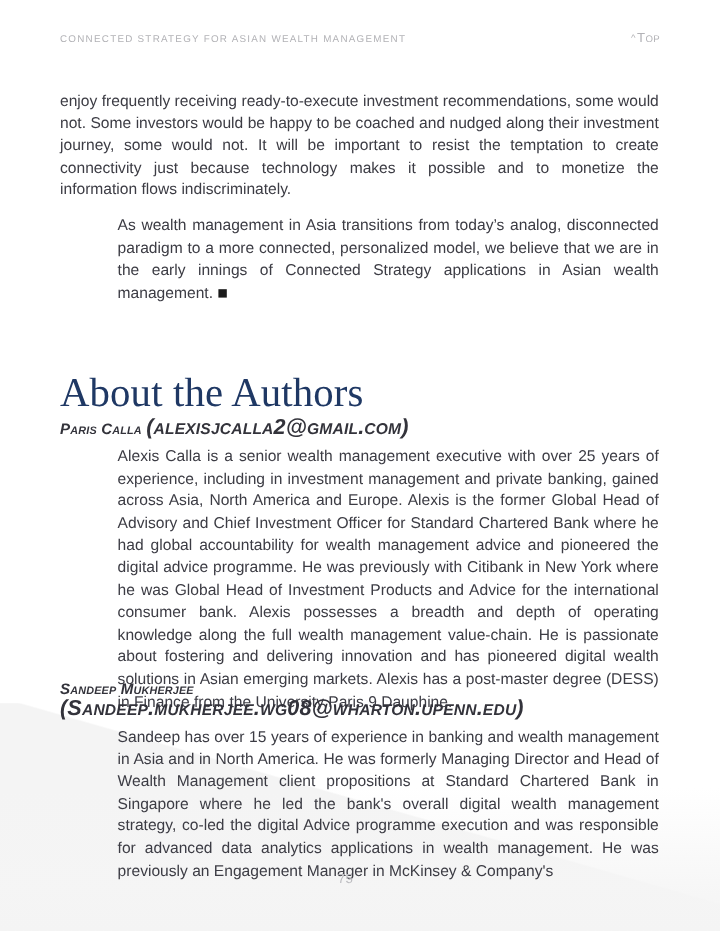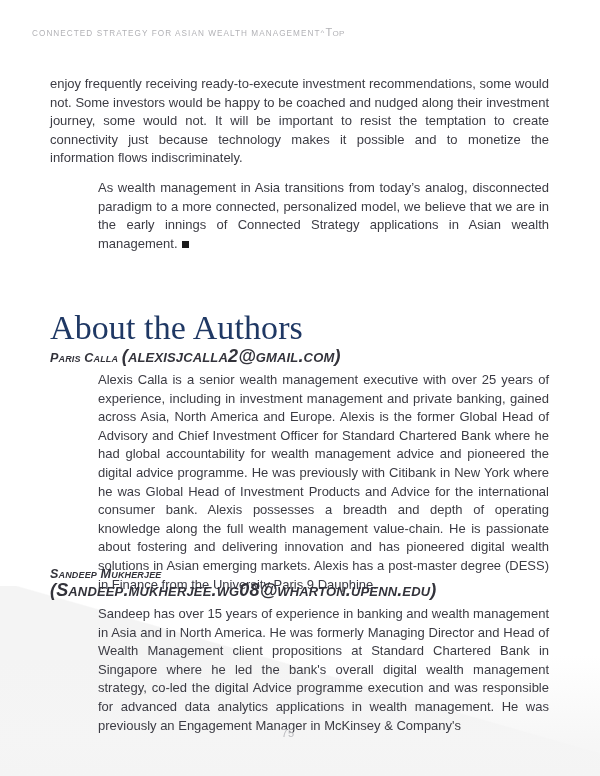--- a/index.html
+++ b/index.html
@@ -50,26 +50,26 @@
 
   .content {
     position: relative;
     z-index: 2;
   }
 
   
   .page-header {
     position: absolute;
     top: 26px;
-    left: 32px;
+    left: 50px;
     width: 500px;
     height: 16px;
     display: flex;
     align-items: baseline;
-    justify-content: flex-start;
+    justify-content: space-between;
   }
   .header-title {
     font-size: 8.2px;
     letter-spacing: 1.05px;
     color: #b2b2b6;
     text-transform: uppercase;
     white-space: nowrap;
   }
   .top-link {
     font-size: 9.6px;

